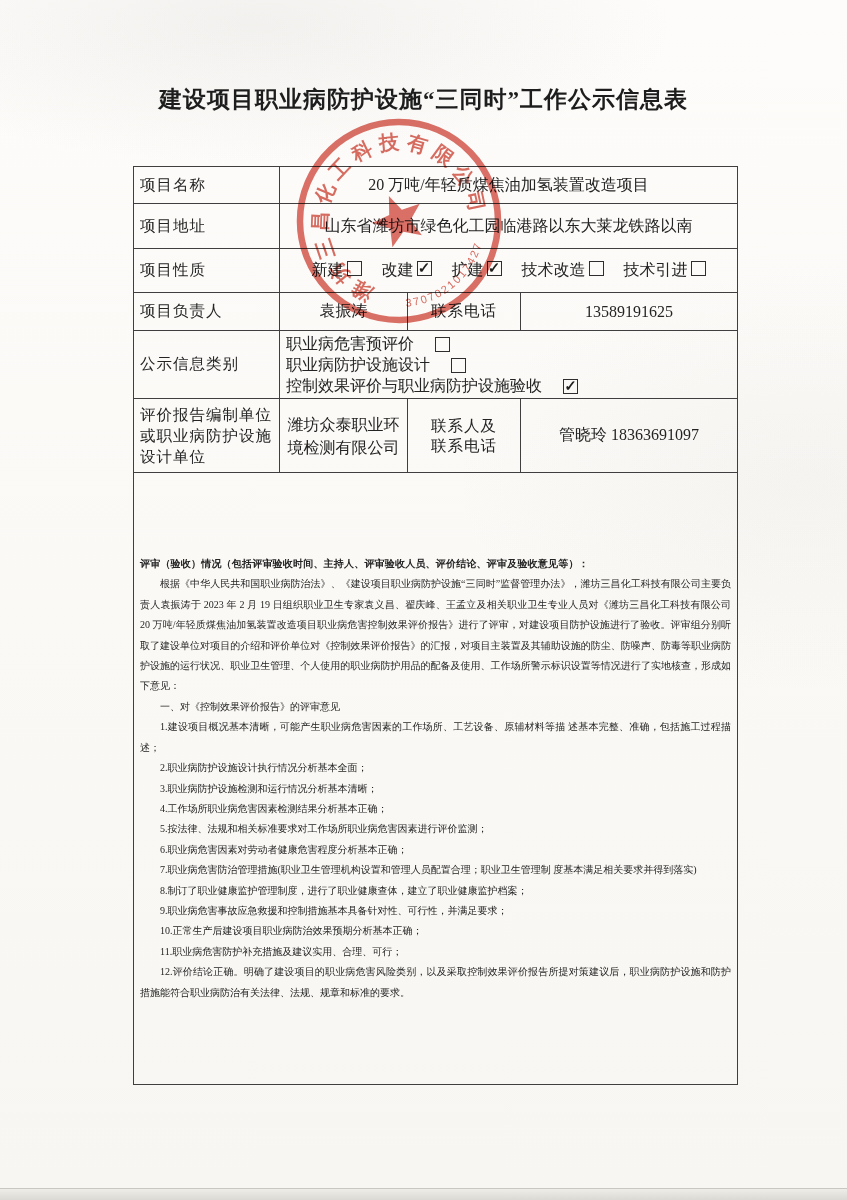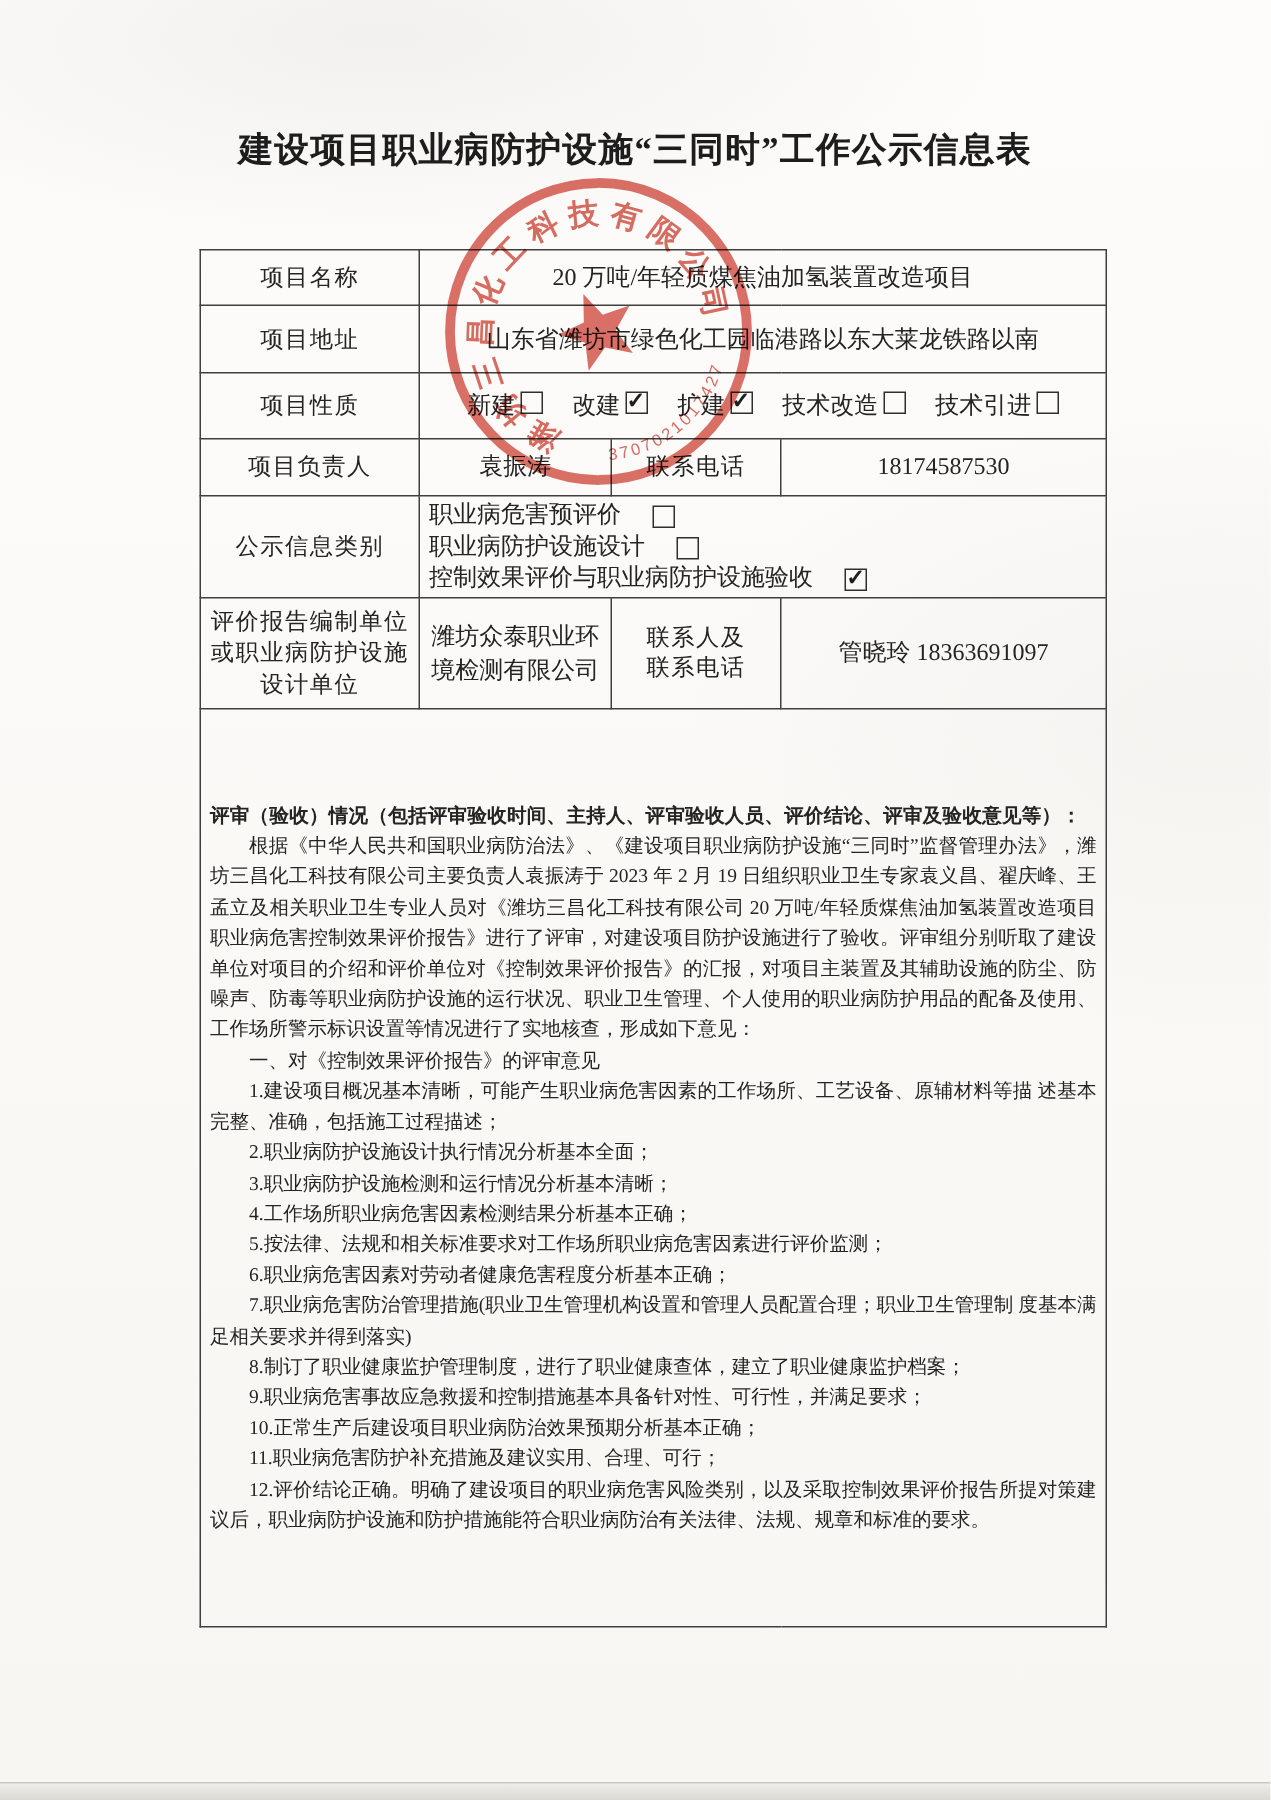--- a/index.html
+++ b/index.html
@@ -31,36 +31,36 @@
     border-collapse:collapse;table-layout:fixed;
     font-size:16px;color:#242424;
   }
   table.doc td{
     border:1.6px solid #3f3f3f;
     padding:2px 6px;
     vertical-align:middle;
     overflow:hidden;
   }
   td.lbl{
-    text-align:center;font-size:15.5px;letter-spacing:1px;padding:2px 4px;
+    text-align:left;font-size:15.5px;letter-spacing:1px;padding:2px 4px;
   }
   td.ctr{text-align:center;}
   .opts-row{display:flex;justify-content:center;align-items:center;gap:20px;white-space:nowrap;}
   .opt{display:inline-flex;}
   .cb{
     display:inline-flex;align-items:center;justify-content:center;
     width:13px;height:13px;border:1.6px solid #2e2e2e;margin-left:3px;
     font-size:15px;font-weight:700;line-height:1;color:#1e1e1e;
     position:relative;top:1px;flex:0 0 auto;
   }
   .opt-line{display:flex;align-items:center;line-height:21px;gap:18px;}
   .cat-cell{padding:3px 4px 3px 10px;}
   .review-cell{
     vertical-align:top;padding:4px 8px 0 7px;
-    font-size:13px;line-height:20.4px;text-align:justify;
+    font-size:10px;line-height:20.4px;text-align:justify;
   }
   .review-cell p{margin:0;text-indent:2em;}
   .review-cell p.hd{font-weight:700;text-indent:0;letter-spacing:.2px;}
   .review-cell p.sec{font-weight:400;}
   .two-line{line-height:20px;display:block;}
   
   .seal{position:absolute;left:284px;top:106px;width:230px;height:230px;
         mix-blend-mode:multiply;pointer-events:none;}
 </style>
 </head>
@@ -110,21 +110,21 @@
           <span>技术引进</span>
           <span class="cb"></span>
         </span>
       </div>
     </td>
   </tr>
   <tr style="height:38px">
     <td class="lbl">项目负责人</td>
     <td class="ctr">袁振涛</td>
     <td class="ctr lbl">联系电话</td>
-    <td class="ctr">18174587530</td>
+    <td class="ctr">13589191625</td>
   </tr>
   <tr style="height:68px">
     <td class="lbl">公示信息类别</td>
     <td colspan="3" class="cat-cell">
       <div class="opt-line">
         <span>职业病危害预评价</span>
         <span class="cb"></span>
       </div>
       <div class="opt-line">
         <span>职业病防护设施设计</span>

